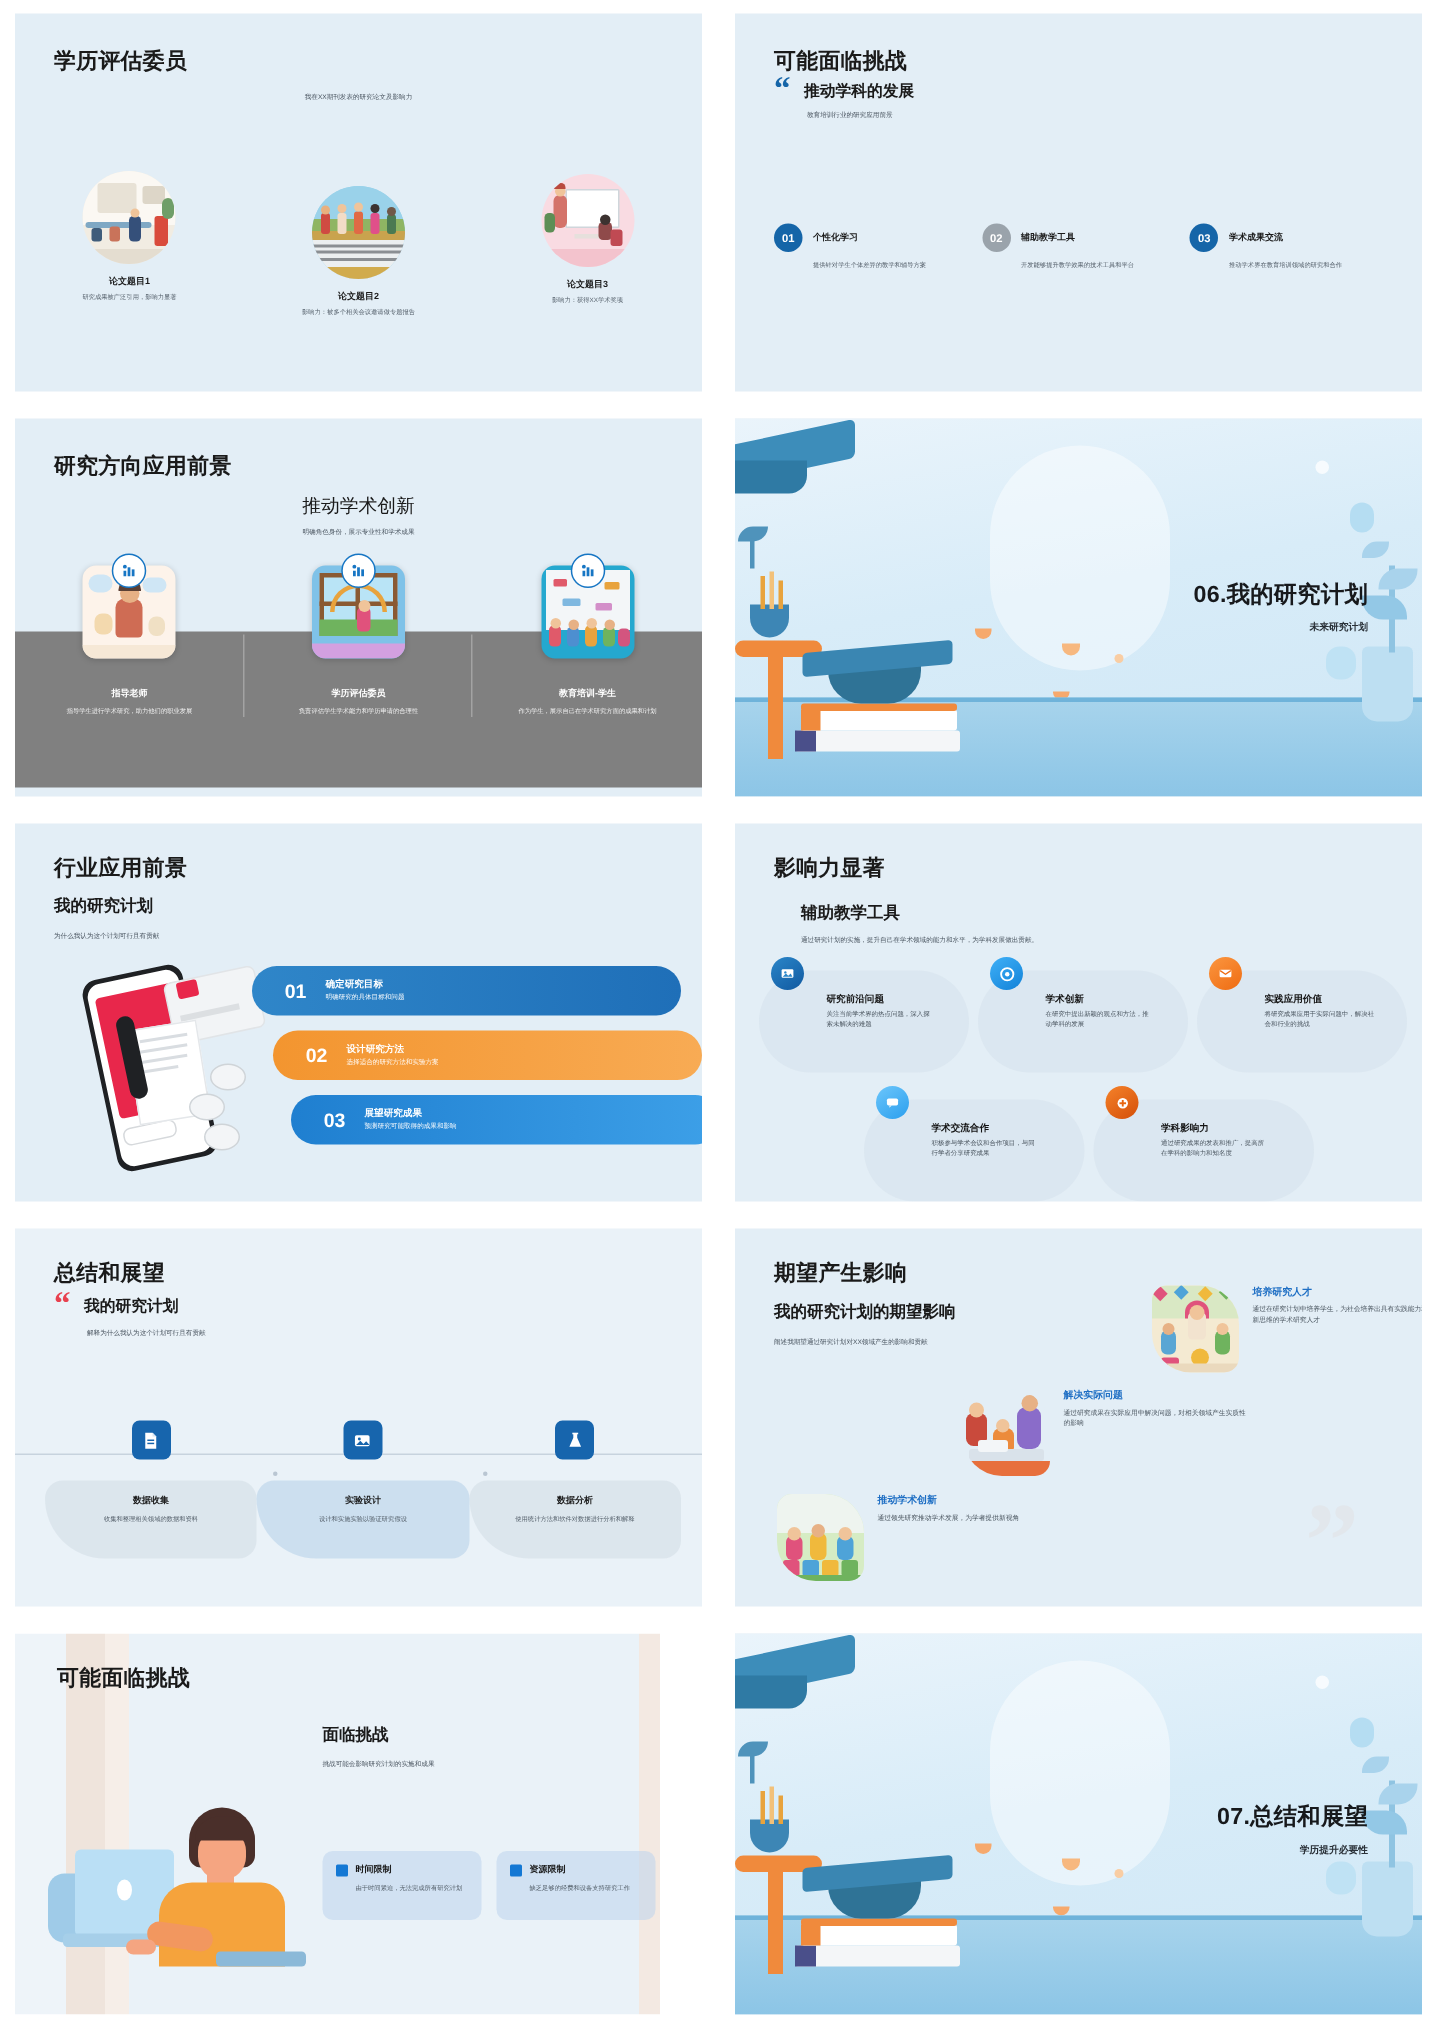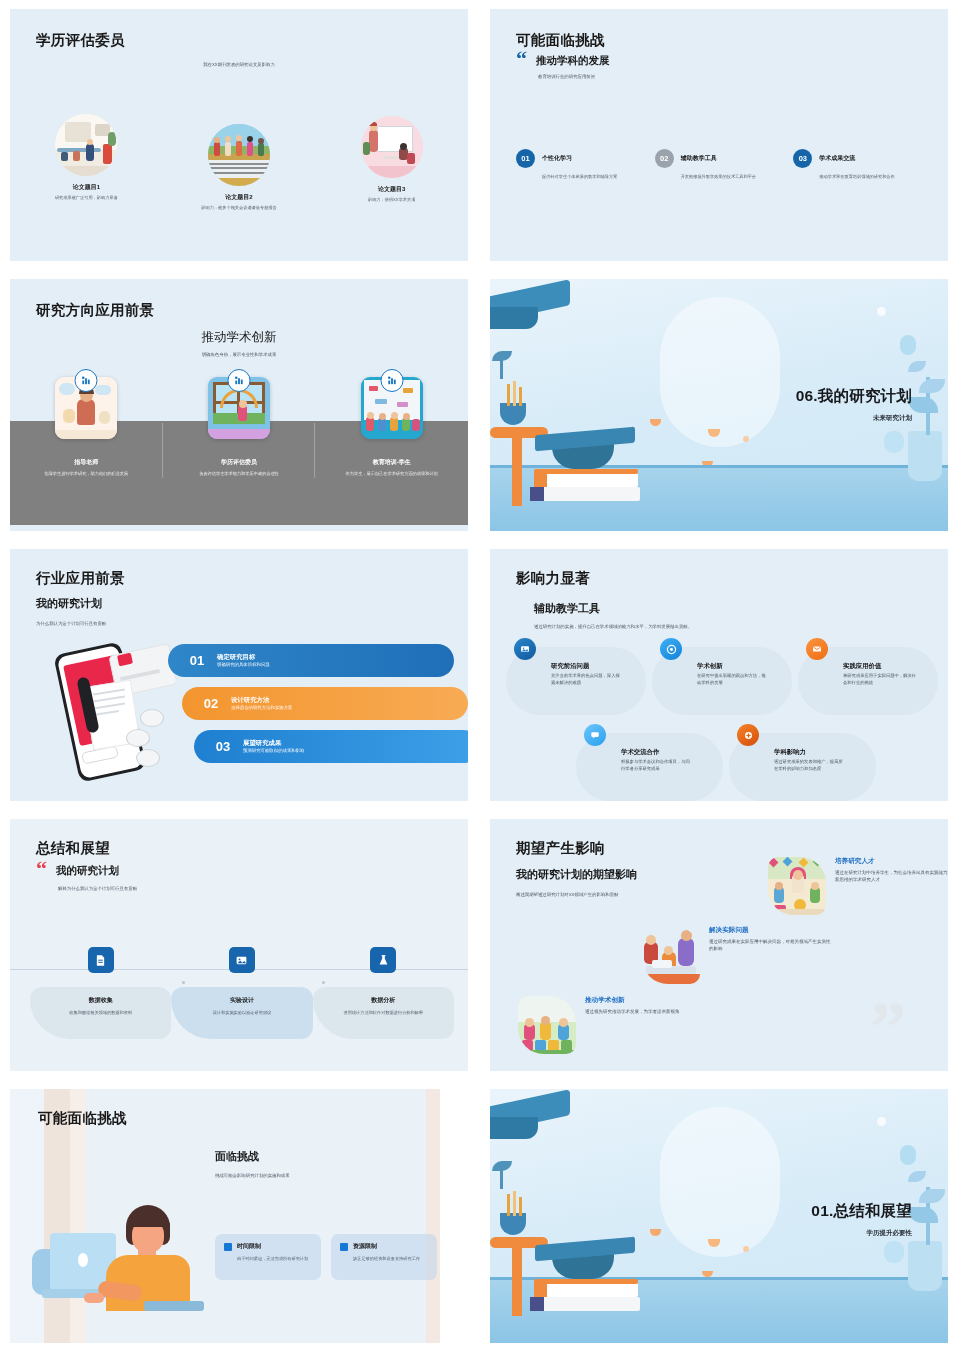--- a/index.html
+++ b/index.html
@@ -689,19 +689,19 @@
         <div class="sh" style="left:44px;top:190px;width:104px;height:5px;background:#f08a3c;border-radius:2px;"></div>
         <div class="sh" style="left:62px;top:162px;width:62px;height:28px;background:#2f7396;border-radius:0 0 22px 22px;"></div>
         <div class="sh" style="left:45px;top:152px;width:100px;height:16px;background:#3a86b2;transform:skewY(-5deg);border-radius:3px;"></div>
         <div class="sh" style="right:6px;top:152px;width:34px;height:50px;background:#bddff2;border-radius:4px 4px 10px 10px;"></div>
         <div class="sh" style="right:18px;top:98px;width:4px;height:58px;background:#8fc4e2;"></div>
         <div class="sh" style="right:3px;top:100px;width:26px;height:14px;background:#a9d3ec;border-radius:13px 0 13px 0;"></div>
         <div class="sh" style="right:10px;top:118px;width:30px;height:16px;background:#93c8e6;border-radius:0 14px 0 14px;"></div>
         <div class="sh" style="right:22px;top:82px;width:18px;height:11px;background:#a9d3ec;border-radius:10px 0 10px 0;"></div>
       </div>
       <div class="cov-t" style="top:112px;">
-        <div class="cov-title">01.总结和展望</div>
+        <div class="cov-title">07.总结和展望</div>
         <div class="cov-sub">学历提升必要性</div>
       </div>
     </div>
   </div>
 
 </div>
 
 </body></html>

